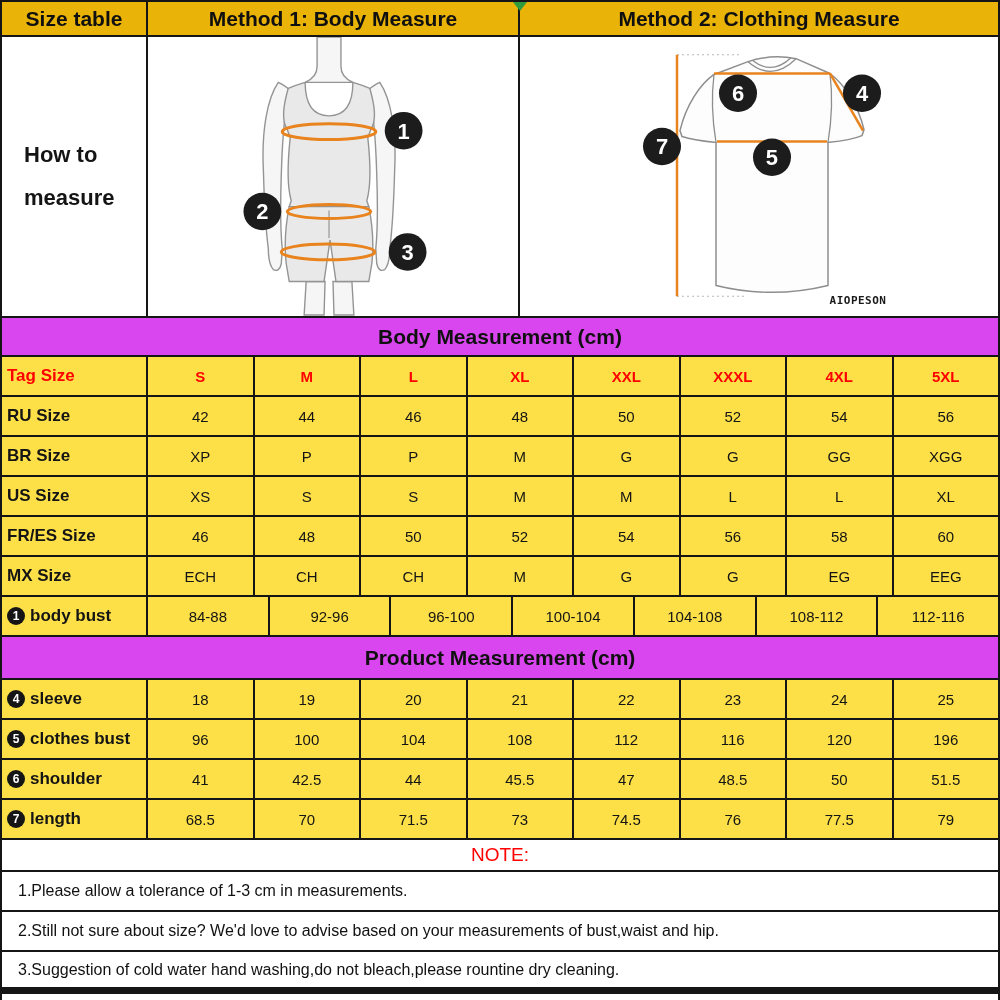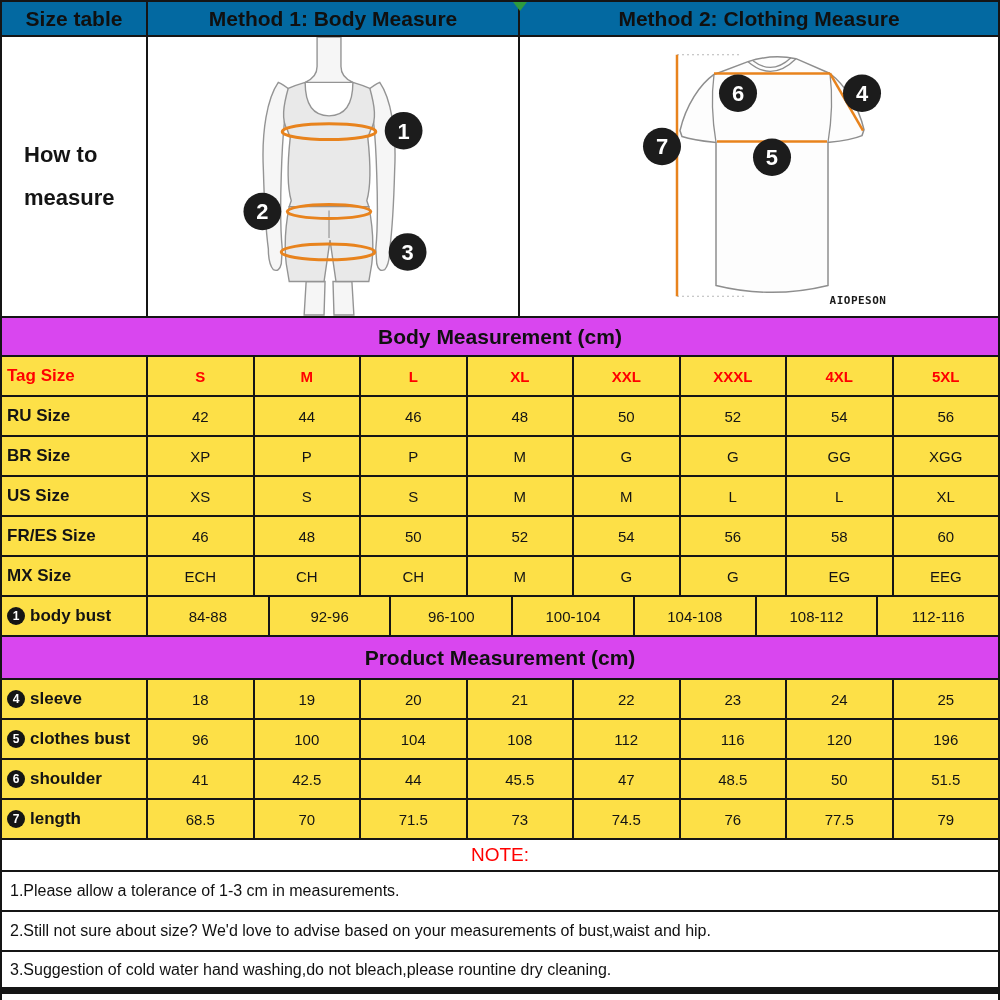--- a/index.html
+++ b/index.html
@@ -3,21 +3,21 @@
 <meta charset="utf-8">
 <style>
   * { margin:0; padding:0; box-sizing:border-box; }
   html,body { background:#fff; }
   body { font-family:"Liberation Sans", sans-serif; color:#141414; }
   .sheet{
     position:relative; width:1000px; height:1000px;
     border:2px solid #151515; border-bottom:none; background:#fff; overflow:hidden;
   }
   
-  .top-header{ position:relative; display:flex; height:35px; background:#0369a1; border-bottom:2px solid #151515; }
+  .top-header{ position:relative; display:flex; height:35px; background:#eab308; border-bottom:2px solid #151515; }
   .th-cell{ display:flex; align-items:center; justify-content:center; font-weight:bold; font-size:21px; color:#101010; }
   .th-size{ width:146px; border-right:2px solid #151515; flex:none; }
   .th-m1{ width:372px; border-right:2px solid #151515; flex:none; }
   .th-m2{ flex:1; }
   .green-flag{ position:absolute; left:511px; top:0; width:0; height:0;
     border-left:7px solid transparent; border-right:7px solid transparent; border-top:9px solid #2E9B3E; }
   
   .illus{ display:flex; height:281px; border-bottom:2px solid #151515; background:#fff; }
   .ic{ overflow:hidden; }
   .ic-howto{ width:146px; flex:none; border-right:2px solid #151515; display:flex; align-items:center; justify-content:center; }
@@ -33,21 +33,21 @@
   .tcell{ display:flex; align-items:center; justify-content:center; font-size:15px; border-right:2px solid #151515; }
   .tcell:last-child{ border-right:none; }
   .lab{ width:146px; flex:none; justify-content:flex-start; padding-left:5px; font-weight:bold; font-size:17px; }
   .val{ flex:1; }
   .red-row .tcell{ color:#FF0000; font-weight:bold; }
   .mk{ width:18px; height:18px; border-radius:50%; background:#151515; color:#fff; font-size:12px; font-weight:bold;
     display:inline-flex; align-items:center; justify-content:center; margin-right:5px; flex:none; }
   
   .note-band{ height:32px; display:flex; align-items:center; justify-content:center;
     color:#FF0000; font-size:19px; border-bottom:2px solid #151515; }
-  .note-row{ height:40px; display:flex; align-items:center; padding-left:8px; font-size:16px;
+  .note-row{ height:40px; display:flex; align-items:center; padding-left:16px; font-size:16px;
     border-bottom:2px solid #151515; color:#111; }
   .note-last{ height:35px; border-bottom:none; }
   .bottom-bar{ height:7px; background:#151515; }
   svg text{ font-family:"Liberation Sans", sans-serif; }
 </style>
 </head>
 <body>
 
 <div class="sheet">
 

